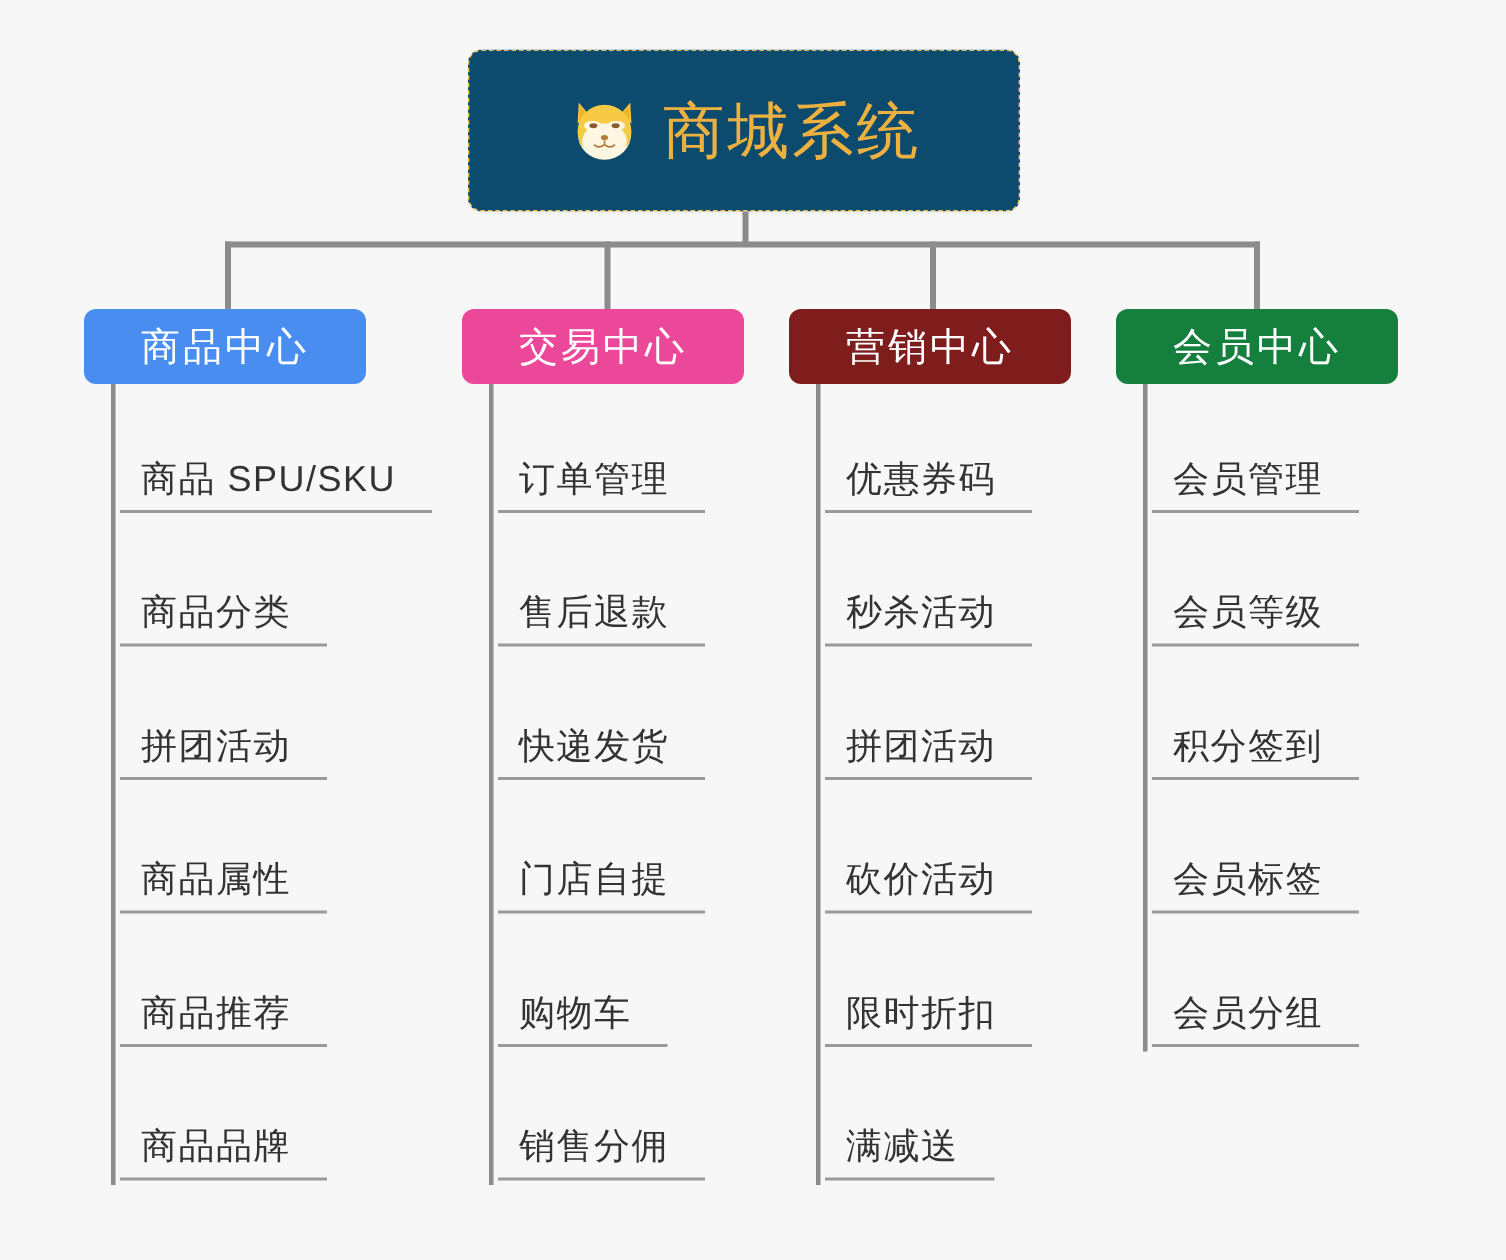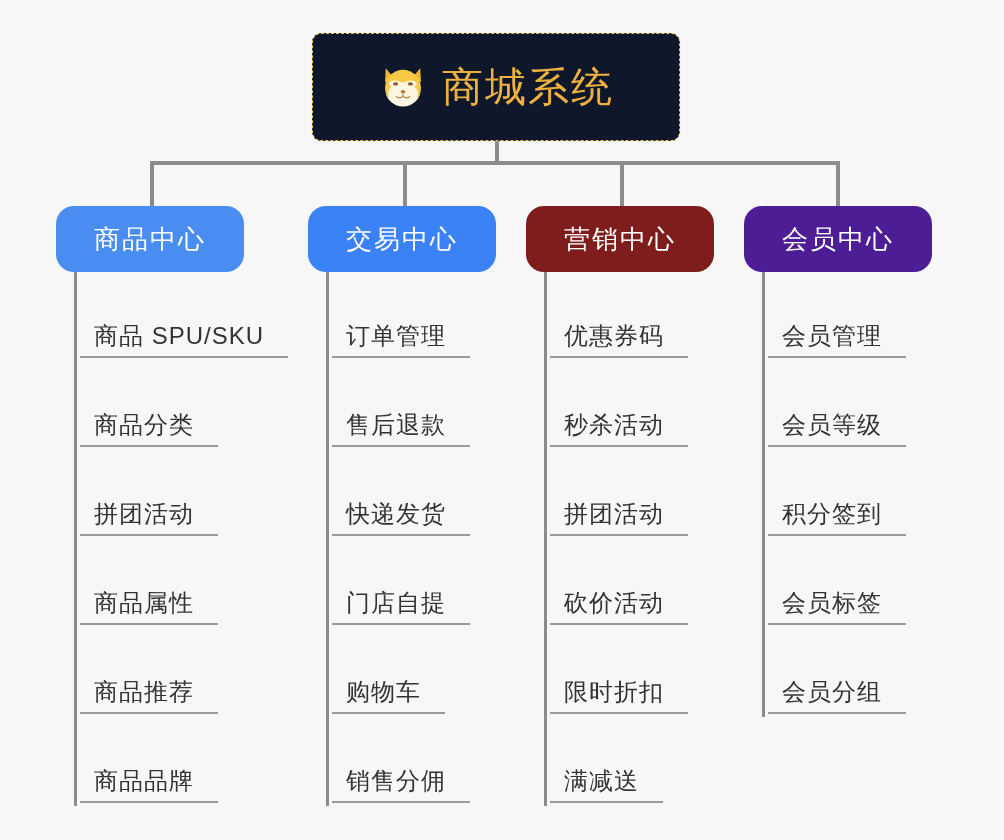--- a/index.html
+++ b/index.html
@@ -20,21 +20,21 @@
   }
 
   
   .root-node {
     position: absolute;
     left: 312px;
     top: 33px;
     width: 368px;
     height: 108px;
     box-sizing: border-box;
-    background: #0f172a;
+    background: #0c4a6e;
     border: 1px dashed #f0c259;
     border-radius: 9px;
     display: flex;
     align-items: center;
     justify-content: center;
     gap: 14px;
     box-shadow: 0 1px 2px rgba(0,0,0,0.04);
   }
   .root-icon {
     width: 50px;
@@ -73,22 +73,22 @@
     height: 47px;
   }
 
   
   .branch {
     position: absolute;
     top: 206px;
   }
   .branch-head {
     box-sizing: border-box;
-    height: 66px;
-    border-radius: 18px;
+    height: 50px;
+    border-radius: 8px;
     display: flex;
     align-items: center;
     justify-content: center;
     color: #ffffff;
     font-size: 26px;
     letter-spacing: 2px;
     white-space: nowrap;
   }
   .branch-body {
     position: relative;
@@ -178,21 +178,21 @@
       <div class="leaf">
           <span class="leaf-label">商品推荐</span>
         </div>
       <div class="leaf">
           <span class="leaf-label">商品品牌</span>
         </div>
     </div>
   </div>
 
   <div class="branch" style="left:308px;">
-    <div class="branch-head" style="width:188px;background:#3b82f6;">
+    <div class="branch-head" style="width:188px;background:#ec4899;">
       <span>交易中心</span>
     </div>
     <div class="branch-body">
       <div class="spine"></div>
       <div class="leaf">
           <span class="leaf-label">订单管理</span>
         </div>
       <div class="leaf">
           <span class="leaf-label">售后退款</span>
         </div>
@@ -232,21 +232,21 @@
       <div class="leaf">
           <span class="leaf-label">限时折扣</span>
         </div>
       <div class="leaf">
           <span class="leaf-label">满减送</span>
         </div>
     </div>
   </div>
 
   <div class="branch" style="left:744px;">
-    <div class="branch-head" style="width:188px;background:#4c1d95;">
+    <div class="branch-head" style="width:188px;background:#15803d;">
       <span>会员中心</span>
     </div>
     <div class="branch-body">
       <div class="spine"></div>
       <div class="leaf">
           <span class="leaf-label">会员管理</span>
         </div>
       <div class="leaf">
           <span class="leaf-label">会员等级</span>
         </div>

